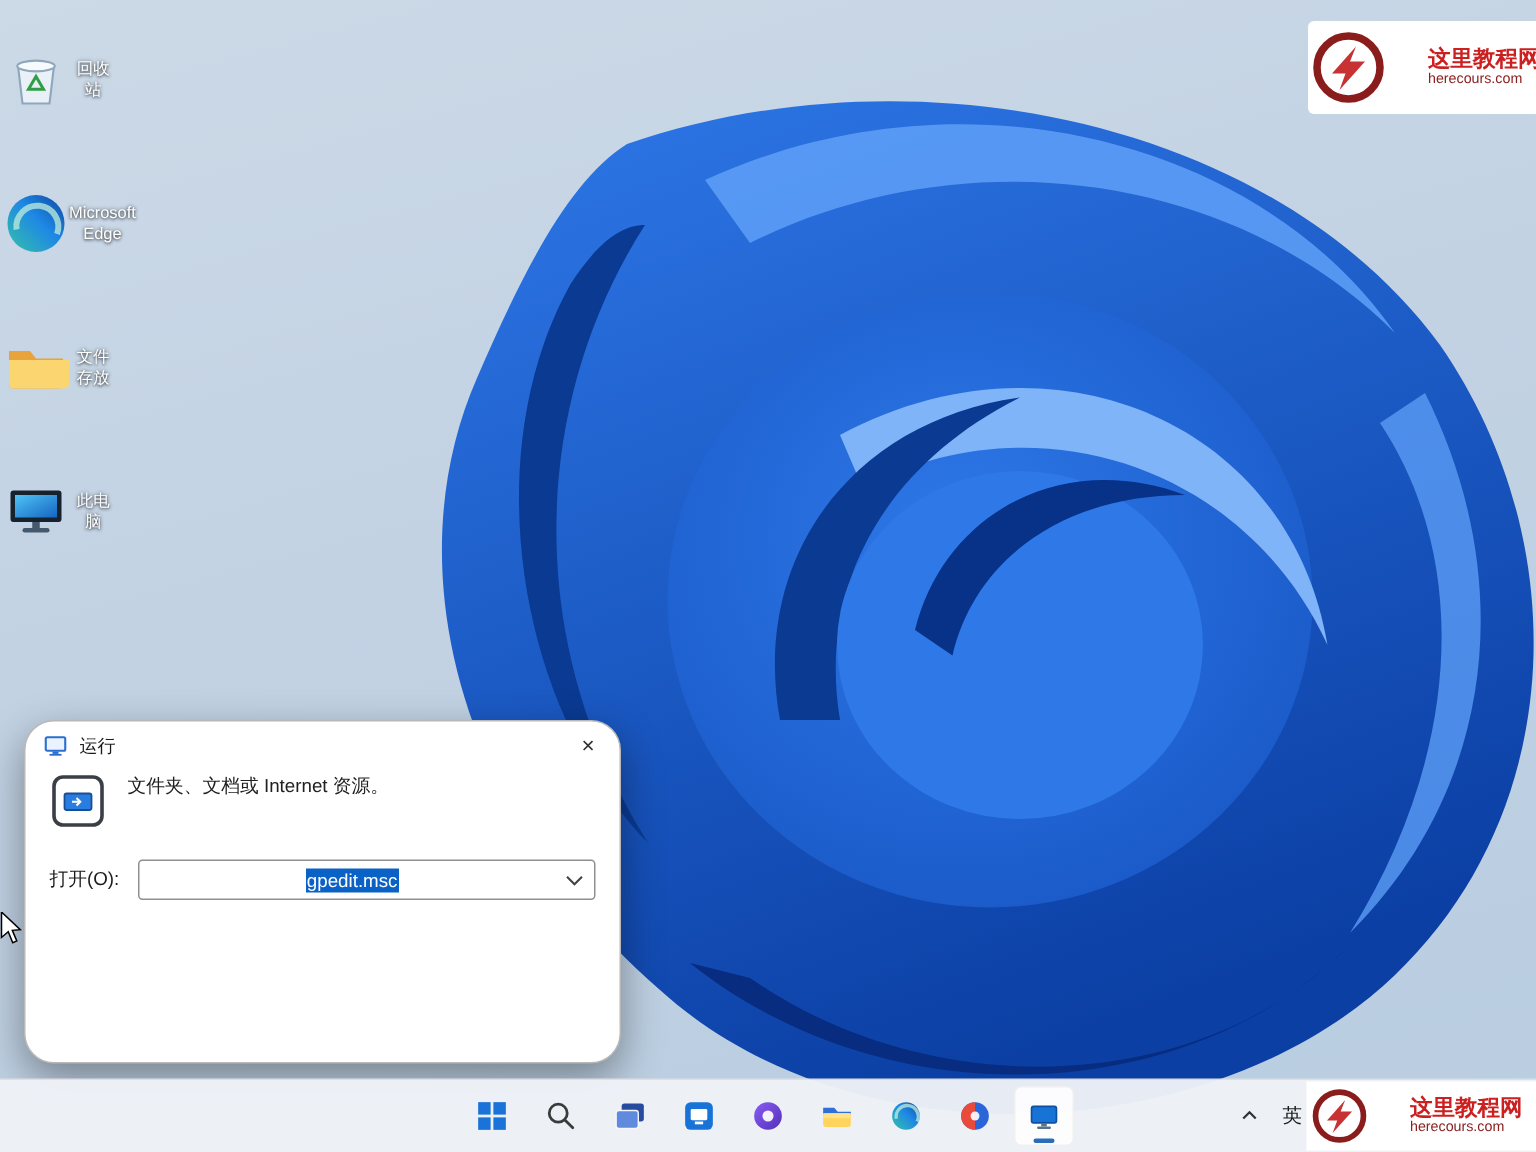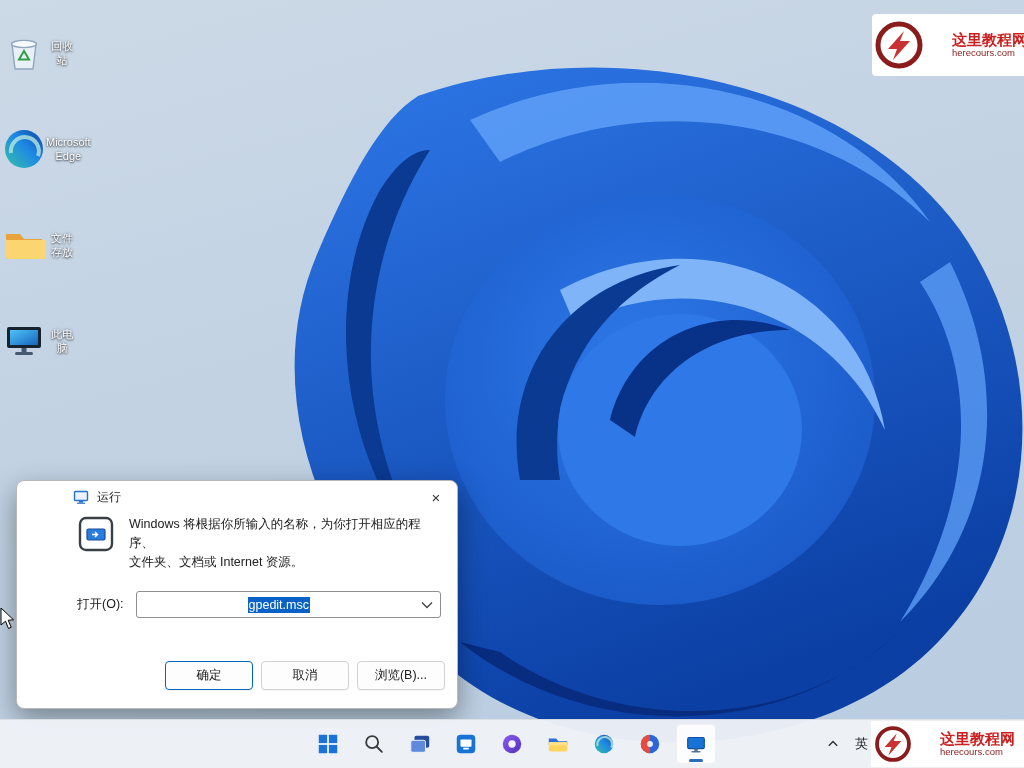--- a/index.html
+++ b/index.html
@@ -12,21 +12,21 @@
   
   #wallpaper{position:absolute;inset:0;}
   
   .desk-icons{position:absolute;left:2px;top:12px;width:76px;}
   .desk-icon{width:76px;height:82px;margin-bottom:14px;display:flex;align-items:center;cursor:default;}
   .desk-icon .ic{width:46px;height:46px;display:flex;align-items:center;justify-content:center;}
   .desk-icon .lbl{margin-top:2px;font-size:11px;color:#fff;text-align:center;line-height:1.25;
     text-shadow:0 1px 2px rgba(0,0,0,.65),0 0 3px rgba(0,0,0,.45);}
   
   .run-dialog{position:absolute;left:16px;top:480px;width:396px;height:227px;background:#fff;
-    border:1px solid #b8b8b8;border-radius:8px;box-shadow:0 10px 28px rgba(0,0,0,.38);z-index:5;padding-left:44px;}
+    border:1px solid #b8b8b8;border-radius:20px;box-shadow:0 10px 28px rgba(0,0,0,.38);z-index:5;}
   .rd-titlebar{height:32px;display:flex;align-items:center;padding:0 0 0 12px;}
   .rd-title{font-size:12px;color:#1a1a1a;margin-left:8px;}
   .rd-close{margin-left:auto;width:42px;height:32px;display:flex;align-items:center;justify-content:center;
     font-size:15px;color:#333;border-top-right-radius:8px;cursor:default;}
   .rd-body{padding:2px 16px 0 16px;}
   .rd-descrow{display:flex;}
   .rd-desc{margin-left:14px;font-size:12.5px;color:#202020;line-height:1.5;}
   .rd-openrow{display:flex;align-items:center;margin-top:20px;}
   .rd-openlabel{font-size:12.5px;color:#1a1a1a;white-space:nowrap;}
   .rd-combo{flex:1;margin-left:12px;height:25px;border:1px solid #8f8f8f;border-radius:3px;background:#fff;
@@ -164,43 +164,37 @@
   <div class="rd-body">
     <div class="rd-descrow">
       <span>
         <svg width="38" height="38" viewBox="0 0 38 38">
           <rect x="3" y="3" width="32" height="32" rx="6" fill="none" stroke="#3a3f46" stroke-width="2.4"></rect>
           <rect x="10" y="14" width="18" height="11" rx="1.5" fill="#2a7de0" stroke="#174f96" stroke-width="1.2"></rect>
           <path d="M15 19.5 l5 0 m-2 -2.5 l2.5 2.5 -2.5 2.5" stroke="#fff" stroke-width="1.4" fill="none"></path>
         </svg>
       </span>
       <div class="rd-desc">
-        <div>Windows 将根据你所输入的名称，为你打开相应的程序、</div>
         <div>文件夹、文档或 Internet 资源。</div>
       </div>
     </div>
 
     <div class="rd-openrow">
       <span class="rd-openlabel">打开(O):</span>
       <div class="rd-combo">
         <span class="rd-combo-text"><span class="rd-sel">gpedit.msc</span></span>
         <span class="rd-combo-btn">
           <svg width="14" height="12" viewBox="0 0 14 12">
               <polyline points="2,3.5 7,8.5 12,3.5" fill="none" stroke="#444" stroke-width="1.4"></polyline>
             </svg>
         </span>
       </div>
     </div>
   </div>
 
-  <div class="rd-buttons">
-    <div class="rd-btn default">确定</div>
-    <div class="rd-btn">取消</div>
-    <div class="rd-btn">浏览(B)...</div>
-  </div>
 </div>
 
 <div class="taskbar">
   <div class="tb-center">
 
     <div class="tb-btn">
       <svg width="24" height="24" viewBox="0 0 26 26">
         <rect x="3" y="3" width="9" height="9" fill="#1a73d8"></rect>
           <rect x="14" y="3" width="9" height="9" fill="#1a73d8"></rect>
         <rect x="3" y="14" width="9" height="9" fill="#1a73d8"></rect>

